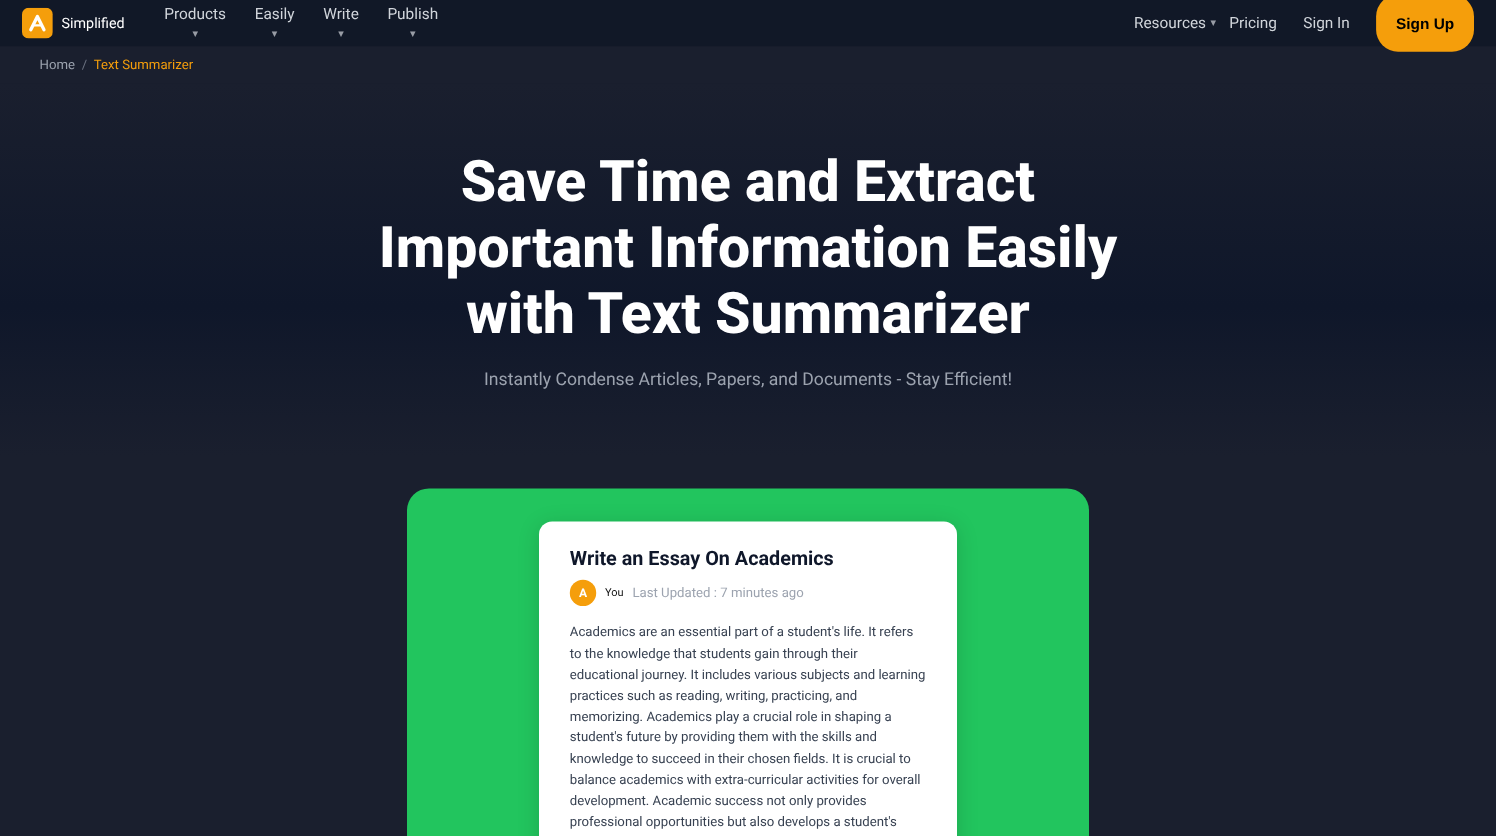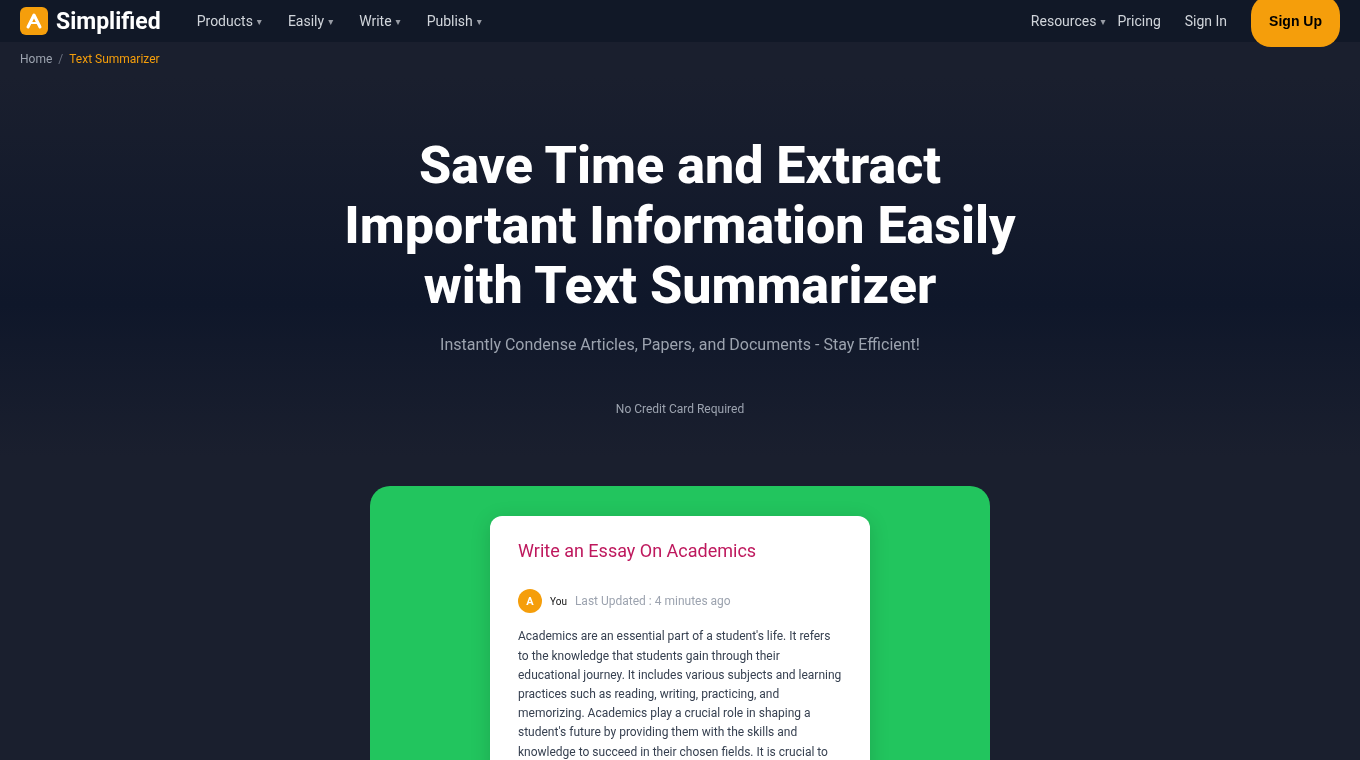--- a/index.html
+++ b/index.html
@@ -29,39 +29,40 @@
       gap: 8px;
       margin-right: 24px;
       text-decoration: none;
     }
     .nav-logo-icon {
       width: 28px;
       height: 28px;
     }
     .nav-logo-text {
       color: #fff;
-      font-size: 23px;
-      font-weight: 700;
+      font-size: 13px;
+      font-weight: 400;
     }
     .nav-items {
       display: flex;
       align-items: center;
       gap: 2px;
       flex: 1;
     }
     .nav-item {
       color: #d1d5db;
       font-size: 14px;
       padding: 6px 12px;
       cursor: pointer;
       display: flex;
       align-items: center;
       gap: 4px;
       border-radius: 4px;
       white-space: nowrap;
+      flex-direction: column;
     }
     .nav-chevron {
       font-size: 10px;
       opacity: 0.7;
     }
     .nav-right {
       display: flex;
       align-items: center;
       gap: 12px;
       margin-left: auto;
@@ -93,21 +94,21 @@
       padding: 18px 18px;
       border-radius: 20px;
       cursor: pointer;
       border: none;
       white-space: nowrap;
     }
 
     
     .breadcrumb {
       background: #1a1f2e;
-      padding: 10px 20px;
+      padding: 10px 36px;
       font-size: 12px;
       color: #9ca3af;
       display: flex;
       align-items: center;
       gap: 6px;
     }
     .breadcrumb-home { color: #9ca3af; cursor: pointer; }
     .breadcrumb-sep { color: #6b7280; }
     .breadcrumb-current { color: #f59e0b; cursor: pointer; }
 
@@ -121,21 +122,21 @@
       font-size: 52px;
       font-weight: 800;
       line-height: 1.15;
       max-width: 700px;
       margin: 0 auto 20px;
       color: #fff;
     }
     .hero-subtitle {
       font-size: 16px;
       color: #9ca3af;
-      margin-bottom: 48px;
+      margin-bottom: 20px;
     }
     .hero-cta {
       background: #f59e0b;
       color: #000;
       font-size: 16px;
       font-weight: 600;
       padding: 14px 32px;
       border-radius: 30px;
       border: none;
       cursor: pointer;
@@ -165,23 +166,23 @@
     }
     .demo-card {
       background: #fff;
       border-radius: 12px;
       padding: 24px 28px;
       width: 380px;
       box-shadow: 0 4px 20px rgba(0,0,0,0.15);
     }
     .demo-card-title {
       font-size: 18px;
-      font-weight: 400;
-      color: #be185d;
-      margin-bottom: 28px;
+      font-weight: 700;
+      color: #0f172a;
+      margin-bottom: 8px;
     }
     .demo-card-meta {
       display: flex;
       align-items: center;
       gap: 8px;
       margin-bottom: 14px;
     }
     .demo-avatar {
       width: 24px;
       height: 24px;
@@ -259,28 +260,27 @@
 
 <div class="breadcrumb">
   <span class="breadcrumb-home">Home</span>
   <span class="breadcrumb-sep">/</span>
   <span class="breadcrumb-current">Text Summarizer</span>
 </div>
 
 <div class="hero">
   <h1>Save Time and Extract Important Information Easily with Text Summarizer</h1>
   <p class="hero-subtitle">Instantly Condense Articles, Papers, and Documents - Stay Efficient!</p>
-  <p class="hero-no-cc">No Credit Card Required</p>
 </div>
 
 <div class="demo-area">
   <div class="demo-green-bg">
     <div class="demo-card">
       <div class="demo-card-title">Write an Essay On Academics</div>
       <div class="demo-card-meta">
         <div class="demo-avatar">A</div>
         <span class="demo-meta-you">You</span>
-        <span class="demo-meta-time">Last Updated : 4 minutes ago</span>
+        <span class="demo-meta-time">Last Updated : 7 minutes ago</span>
       </div>
       <div class="demo-card-text">Academics are an essential part of a student's life. It refers to the knowledge that students gain through their educational journey. It includes various subjects and learning practices such as reading, writing, practicing, and memorizing. Academics play a crucial role in shaping a student's future by providing them with the skills and knowledge to succeed in their chosen fields. It is crucial to balance academics with extra-curricular activities for overall development. Academic success not only provides professional opportunities but also develops a student's overall personality, confidence, and critical thinking abilities. Therefore, it is essential to prioritize academics in a student's life to achieve their go</div>
     </div>
   </div>
 </div>
 
 </body></html>

